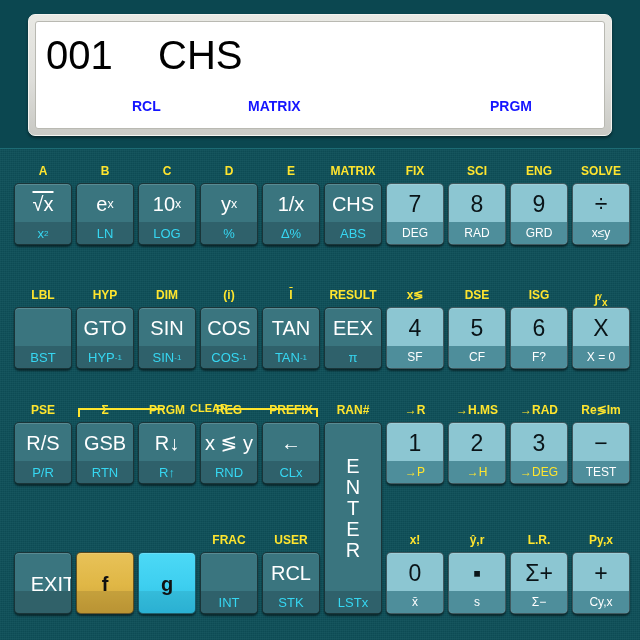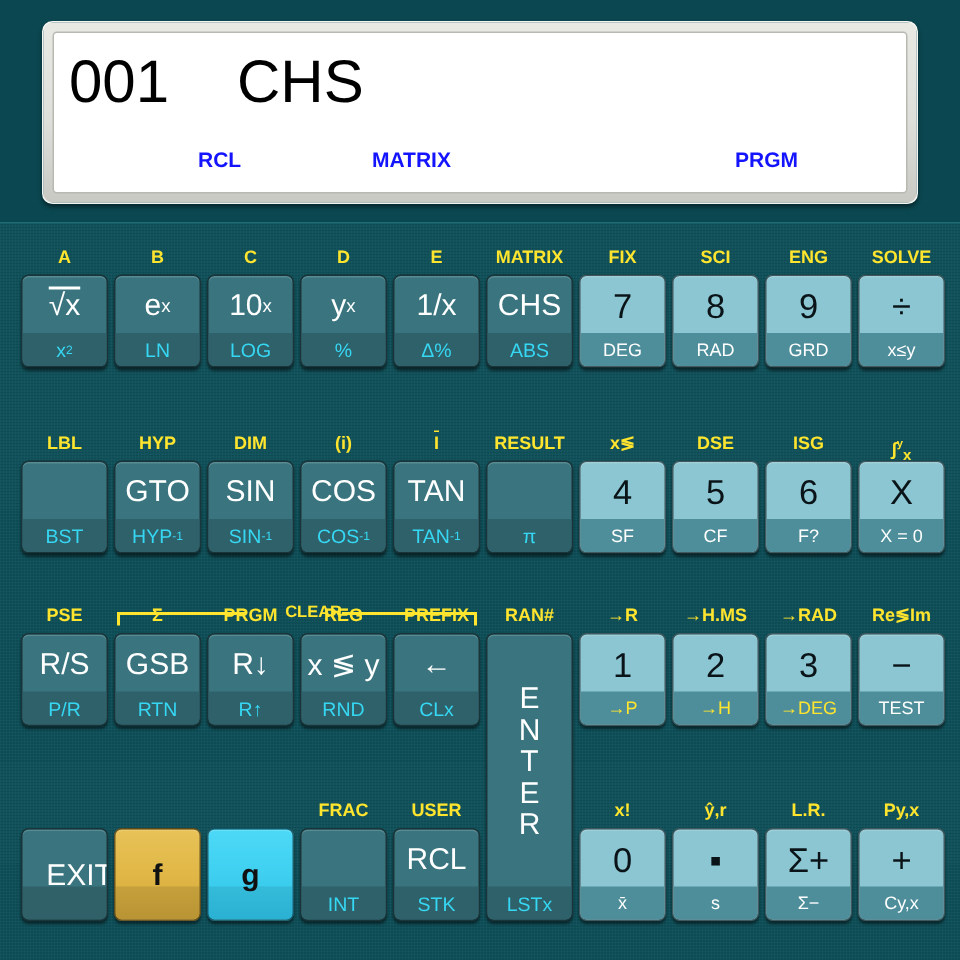--- a/index.html
+++ b/index.html
@@ -280,20 +280,21 @@
           <div class="key fn">
             <div class="strip"></div>
             <div class="primary">TAN</div>
             <div class="secondary">TAN<sup>-1</sup></div>
           </div>
         </div>
         <div class="keycell" style="left: 324px;">
           <div class="toplabel">RESULT</div>
           <div class="key fn">
             <div class="strip"></div>
+            <div class="primary">EEX</div>
             <div class="secondary">π</div>
           </div>
         </div>
         <div class="keycell" style="left: 386px;">
           <div class="toplabel">x≶</div>
           <div class="key num">
             <div class="strip"></div>
             <div class="primary">4</div>
             <div class="secondary">SF</div>
           </div>

